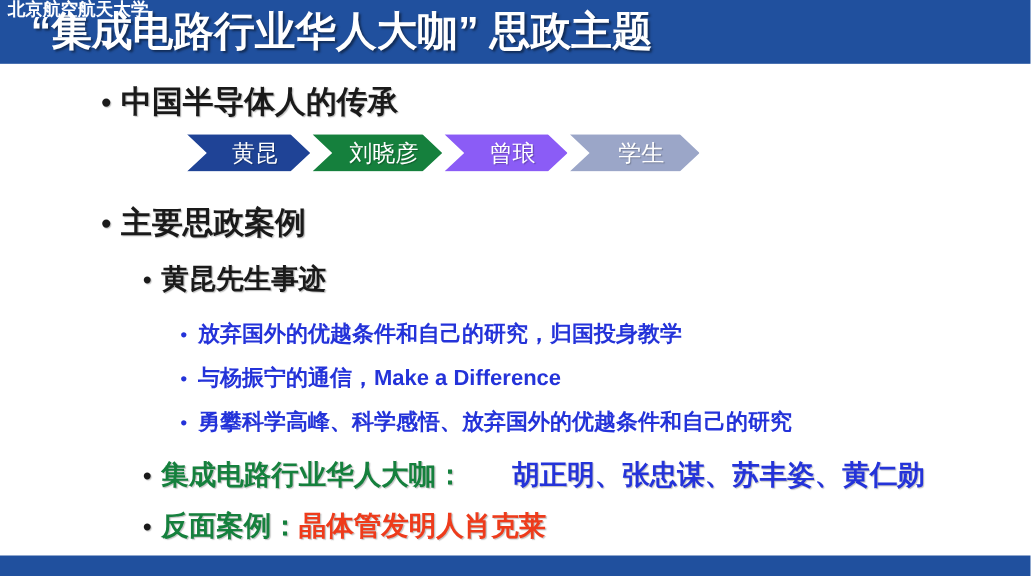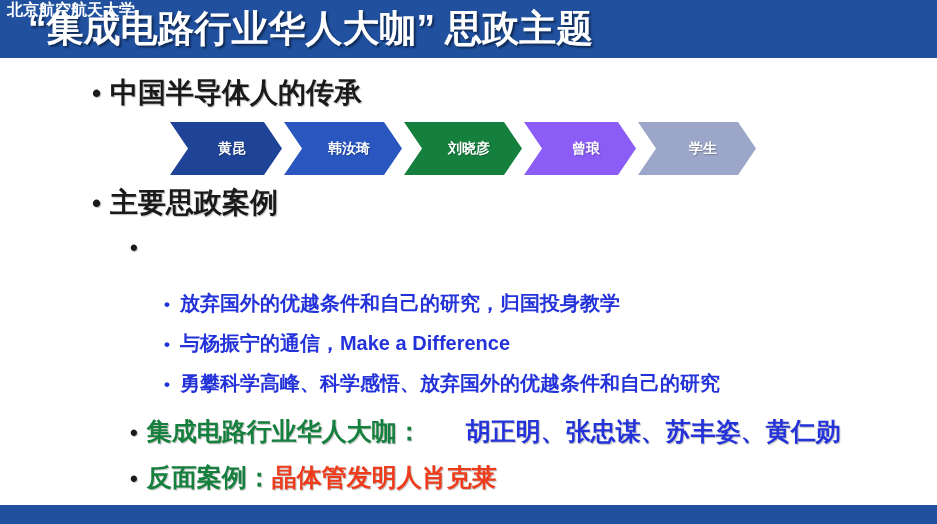--- a/index.html
+++ b/index.html
@@ -102,27 +102,27 @@
   .chevron-chain {
     position: absolute;
     left: 170px;
     top: 64px;
     height: 45px;
     display: flex;
     align-items: stretch;
   }
   .chevron {
     position: relative;
-    height: 53px;
+    height: 34px;
     display: flex;
     align-items: center;
     justify-content: center;
     color: #ffffff;
-    font-size: 14px;
-    font-weight: bold;
+    font-size: 21px;
+    font-weight: normal;
     white-space: nowrap;
     margin-right: 2px;
     padding: 0 14px 0 26px;
     min-width: 86px;
     box-sizing: border-box;
     clip-path: polygon(0% 0%, calc(100% - 18px) 0%, 100% 50%, calc(100% - 18px) 100%, 0% 100%, 18px 50%);
   }
   .chevron .chev-label {
     text-shadow: 1px 1px 1px rgba(0,0,0,0.25);
   }
@@ -157,41 +157,39 @@
 
   <div class="lvl1" style="left:92px; top:16px;">
     <span class="bullet-dot">•</span>
     <span>中国半导体人的传承</span>
   </div>
 
   <div class="chevron-chain">
     <div class="chevron" style="background:#1F4396; min-width:112px;">
       <span class="chev-label">黄昆</span>
     </div>
-    <div class="chevron" style="background:#2A56C0; min-width:118px;">
-      <span class="chev-label">韩汝琦</span>
-    </div>
     <div class="chevron" style="background:#15803d; min-width:118px;">
       <span class="chev-label">刘晓彦</span>
     </div>
     <div class="chevron" style="background:#8b5cf6; min-width:112px;">
       <span class="chev-label">曾琅</span>
     </div>
     <div class="chevron" style="background:#9BA6C8; min-width:118px;">
       <span class="chev-label">学生</span>
     </div>
   </div>
 
   <div class="lvl1" style="left:92px; top:126px;">
     <span class="bullet-dot">•</span>
     <span>主要思政案例</span>
   </div>
 
   <div class="lvl2" style="left:130px; top:179px;">
     <span class="bullet-dot">•</span>
+    <span>黄昆先生事迹</span>
   </div>
 
   <div class="lvl3" style="left:164px; top:232px;">
     <span class="bullet-dot">•</span>
     <span>放弃国外的优越条件和自己的研究，归国投身教学</span>
   </div>
 
   <div class="lvl3" style="left:164px; top:272px;">
     <span class="bullet-dot">•</span>
     <span>与杨振宁的通信，Make a Difference</span>

